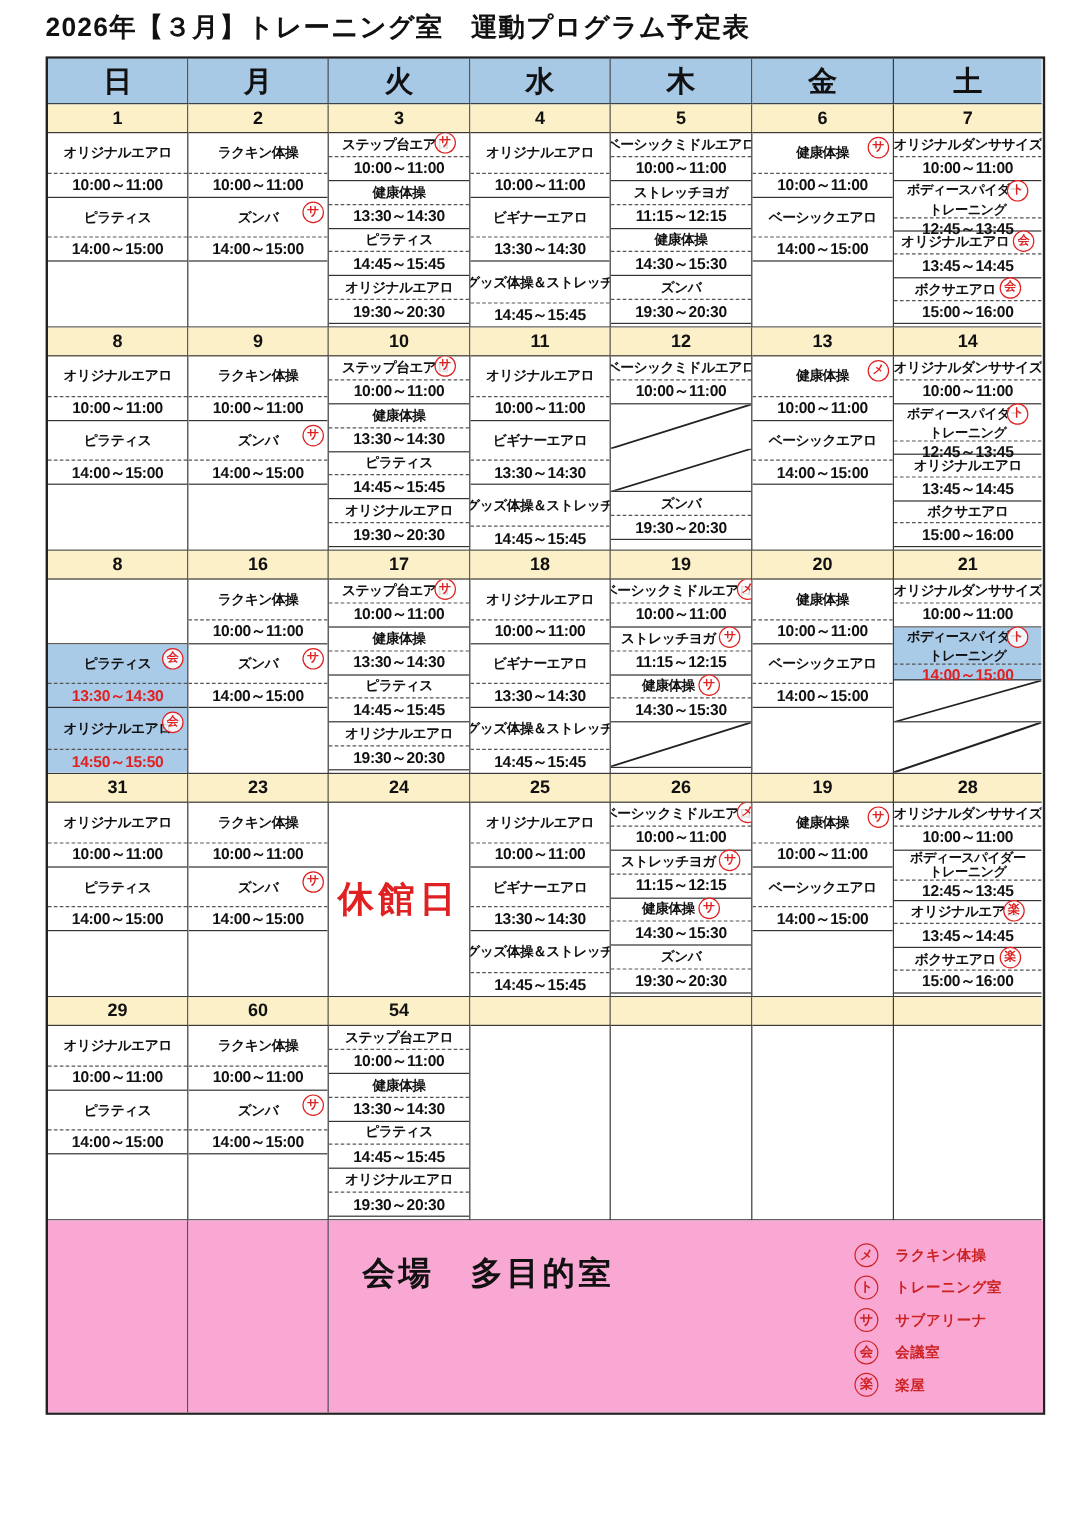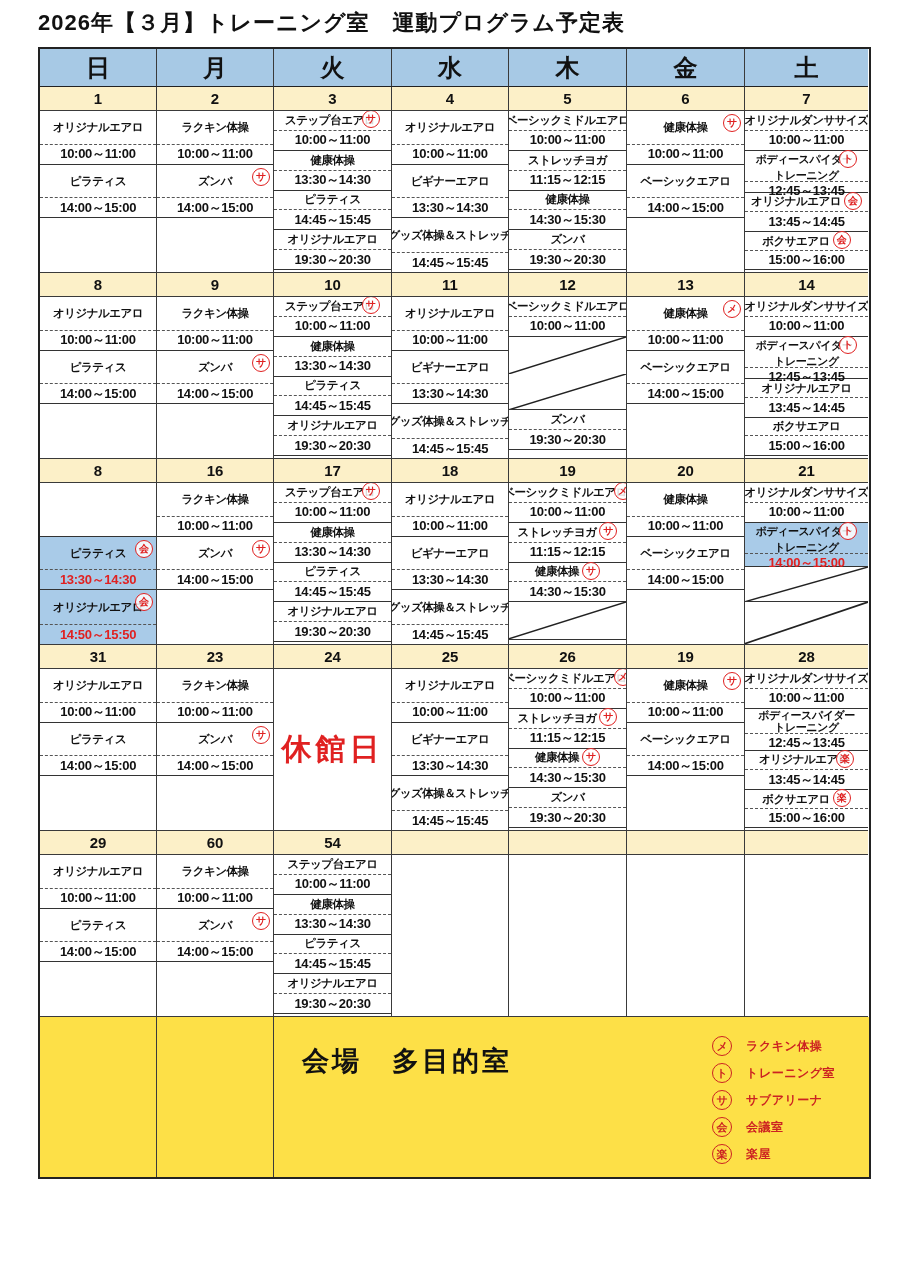--- a/index.html
+++ b/index.html
@@ -49,21 +49,21 @@
   .eblock{box-sizing:border-box;}
   .eblock.bb{border-bottom:1px solid #333;}
   .sblock{box-sizing:border-box;border-bottom:1px solid #333;position:relative;}
   .sblock.nb{border-bottom:none;}
   .sblock svg{position:absolute;inset:0;width:100%;height:100%;}
 
   .closed{flex:1;display:flex;align-items:center;justify-content:center;
           color:var(--red);font-size:30px;font-weight:bold;letter-spacing:4px;}
 
   .bottom-row{display:grid;grid-template-columns:117px 117px 595px;}
-  .bottom-row .gcell{height:160px;background:#fde047;}
+  .bottom-row .gcell{height:160px;background:#f9a8d4;}
   .venue-cell{position:relative;}
   .venue-title{position:absolute;left:28px;top:26px;font-size:27px;font-weight:bold;
                color:#111;letter-spacing:3px;white-space:pre;}
   .legend{position:absolute;right:34px;top:20px;display:flex;flex-direction:column;gap:9px;}
   .legend-item{display:flex;align-items:center;gap:14px;height:18px;}
   .legend-mark{display:inline-flex;align-items:center;justify-content:center;flex:none;
                width:18px;height:18px;border:1.5px solid var(--legend-red);border-radius:50%;
                color:var(--legend-red);font-size:11px;font-weight:bold;line-height:1;}
   .legend-label{color:var(--legend-red);font-size:12px;font-weight:bold;letter-spacing:0.5px;}
 </style>

